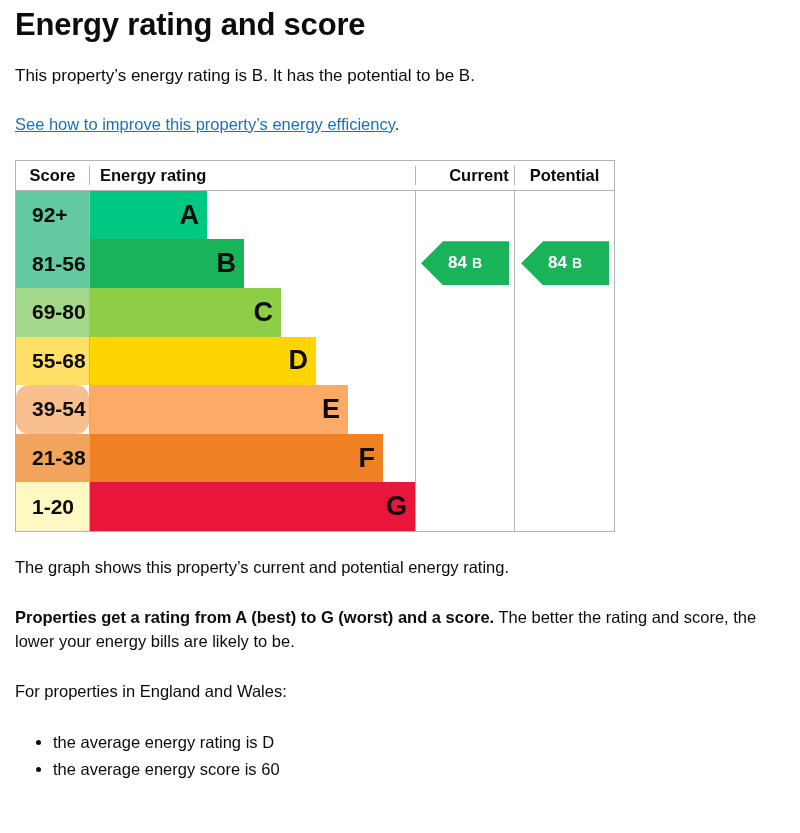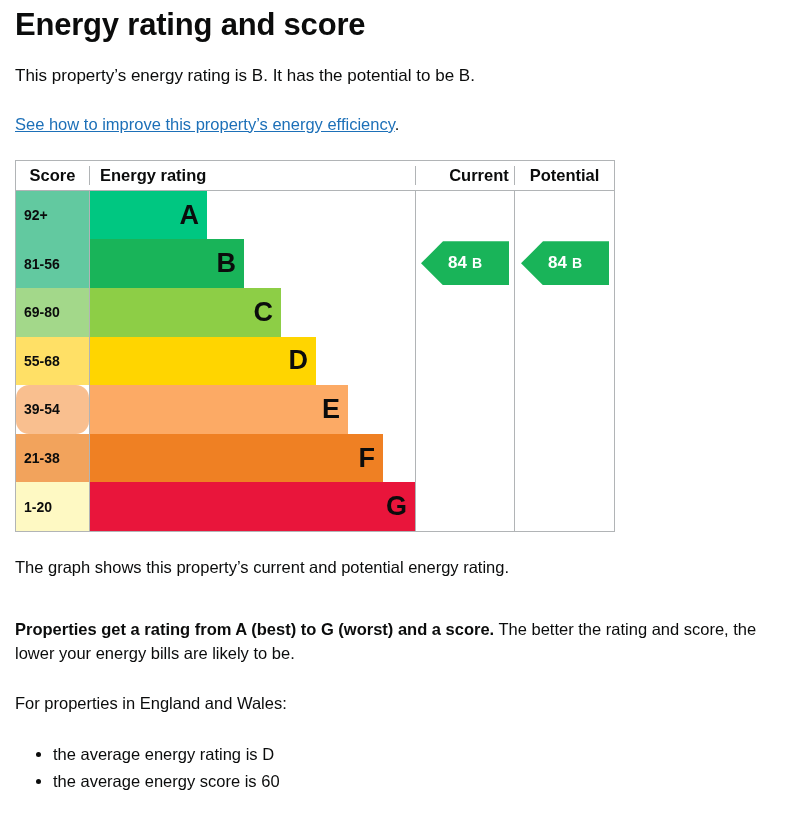--- a/index.html
+++ b/index.html
@@ -89,23 +89,23 @@
   .band-row {
     display: flex;
     align-items: stretch;
     height: 48.6px;
   }
   .band-score {
     width: 73px;
     min-width: 73px;
     display: flex;
     align-items: center;
-    padding-left: 8px;
-    font-weight: bold;
-    font-size: 14px;
+    padding-left: 16px;
+    font-weight: bold;
+    font-size: 21px;
     box-sizing: border-box;
   }
   .band-bar {
     display: flex;
     align-items: center;
     justify-content: flex-end;
     padding-right: 8px;
     color: #0b0c0c;
     font-size: 27px;
     font-weight: bold;
@@ -131,21 +131,21 @@
     font-size: 17px;
     clip-path: polygon(22px 0, 100% 0, 100% 100%, 22px 100%, 0 50%);
   }
   .arrow .arrow-letter {
     font-size: 14px;
     margin-left: 5px;
   }
   .caption {
     font-size: 16.5px;
     line-height: 1.45;
-    margin: 24px 0 38px 0;
+    margin: 24px 0 26px 0;
   }
   .lead {
     font-size: 16.5px;
     line-height: 1.45;
     margin: 0 0 26px 0;
   }
   .lead b { font-weight: bold; }
   ul.avg-list {
     margin: 0;
     padding-left: 38px;

